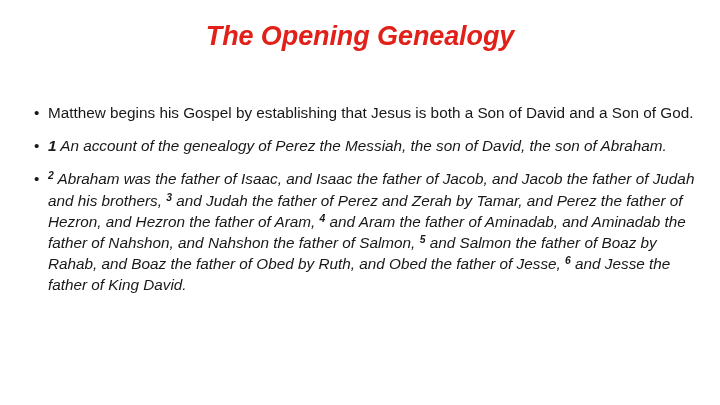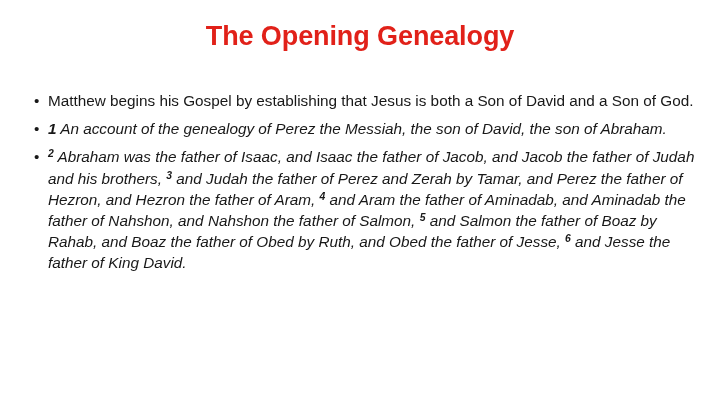--- a/index.html
+++ b/index.html
@@ -28,20 +28,21 @@
     left: 0;
     top: 22px;
     width: 720px;
     text-align: center;
     font-size: 27px;
     font-weight: 700;
     color: #e12119;
     letter-spacing: -0.1px;
     line-height: 1.1;
     white-space: nowrap;
+    font-style: italic;
   }
 
   
   .body-block {
     position: absolute;
     left: 28px;
     top: 90px;
     width: 668px;
   }
 
@@ -58,21 +59,21 @@
 
   .bullet-dot {
     position: absolute;
     left: 6px;
     top: 0;
     font-size: 15.3px;
     line-height: 21.2px;
     color: #181818;
   }
 
-  .bullet-text { display: block; }
+  .bullet-text { display: block; margin-top: 12px; }
 
   .bullet-item.italic .bullet-text { font-style: italic; }
 
   .verse-num {
     font-weight: 700;
     font-style: italic;
   }
 
   .verse-sup {
     font-weight: 700;

